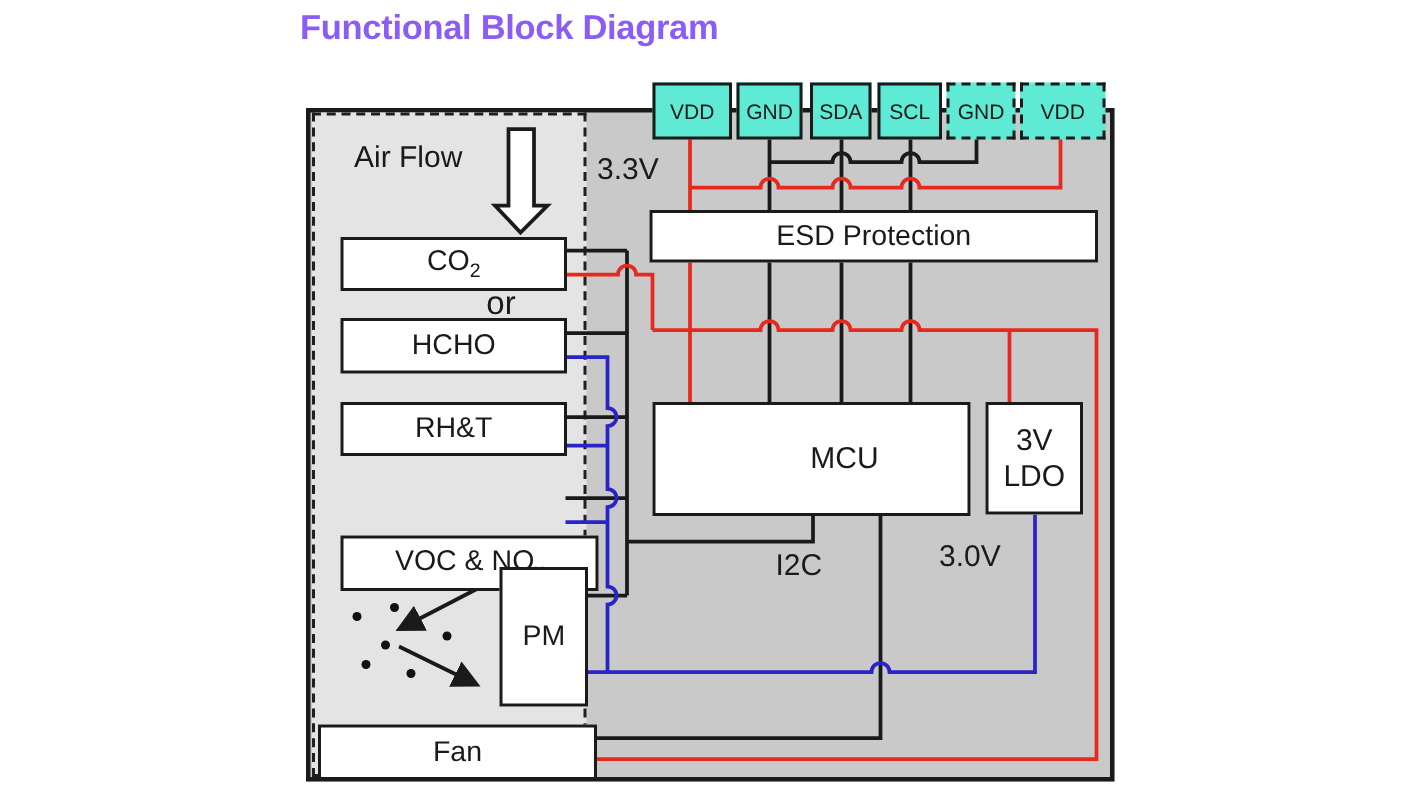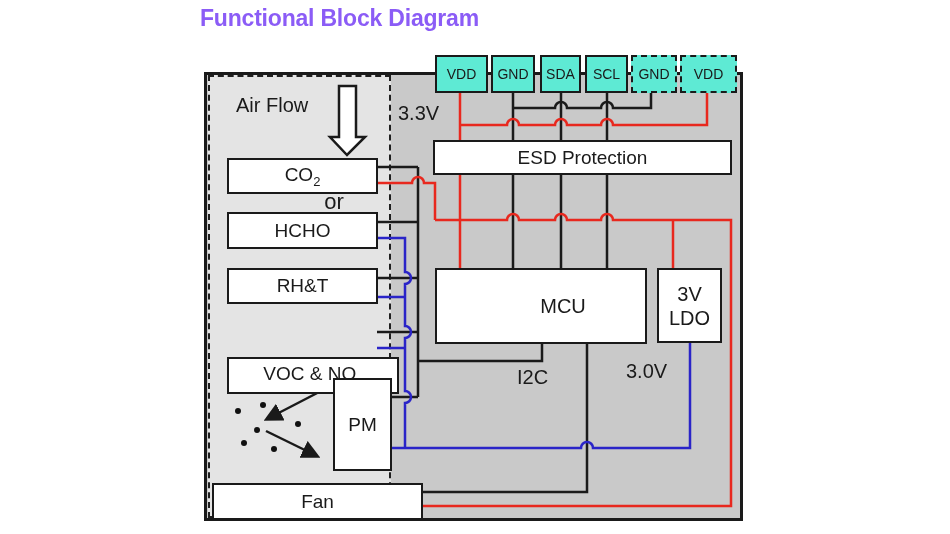--- a/index.html
+++ b/index.html
@@ -18,21 +18,21 @@
   .lbl{z-index:4;font-size:20px;}
   sub{font-size:13px;}
   .esd{left:433px;top:140px;width:299px;height:35px;}
   .mcu{left:435px;top:268px;width:212px;height:76px;font-size:20px;padding-left:44px;}
   .ldo{left:657px;top:268px;width:65px;height:75px;flex-direction:column;line-height:24px;font-size:20px;}
   .co2{left:227px;top:158px;width:151px;height:36px;}
   .hcho{left:227px;top:212px;width:151px;height:37px;}
   .rht{left:227px;top:268px;width:151px;height:36px;}
   .voc{left:227px;top:325px;width:172px;height:37px;margin-top:32px;}
   .pm{left:333px;top:378px;width:59px;height:93px;}
-  .fan{left:212px;top:483px;width:211px;height:37px;}
+  .fan{left:212px;top:483px;width:186px;height:37px;}
   .p-vdd1{left:435px;top:55px;width:53px;height:38px;}
   .p-gnd1{left:491px;top:55px;width:44px;height:38px;}
   .p-sda{left:540px;top:55px;width:41px;height:38px;text-align:right;}
   .p-scl{left:585px;top:55px;width:43px;height:38px;}
   .p-gnd2{left:631px;top:55px;width:46px;height:38px;}
   .p-vdd2{left:680px;top:55px;width:57px;height:38px;}
   .l-air{left:236px;top:94px;font-size:20px;}
   .l-33{left:398px;top:102px;}
   .l-or{left:285px;top:189px;width:30px;text-align:center;font-size:22px;z-index:4;margin-left:34px;}
   .l-i2c{left:517px;top:366px;}

